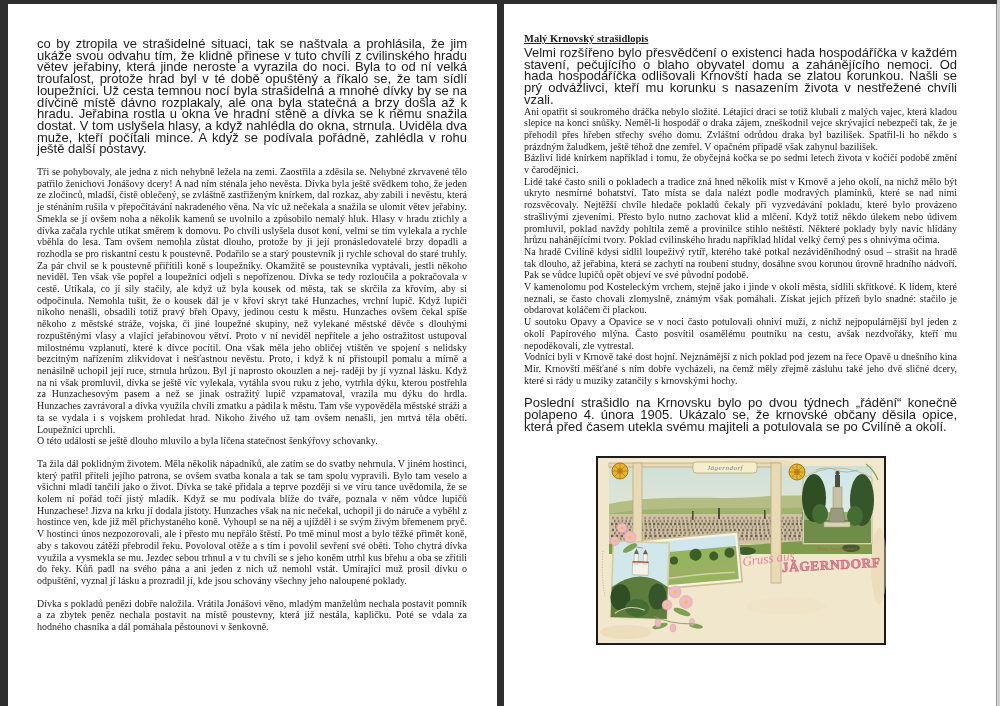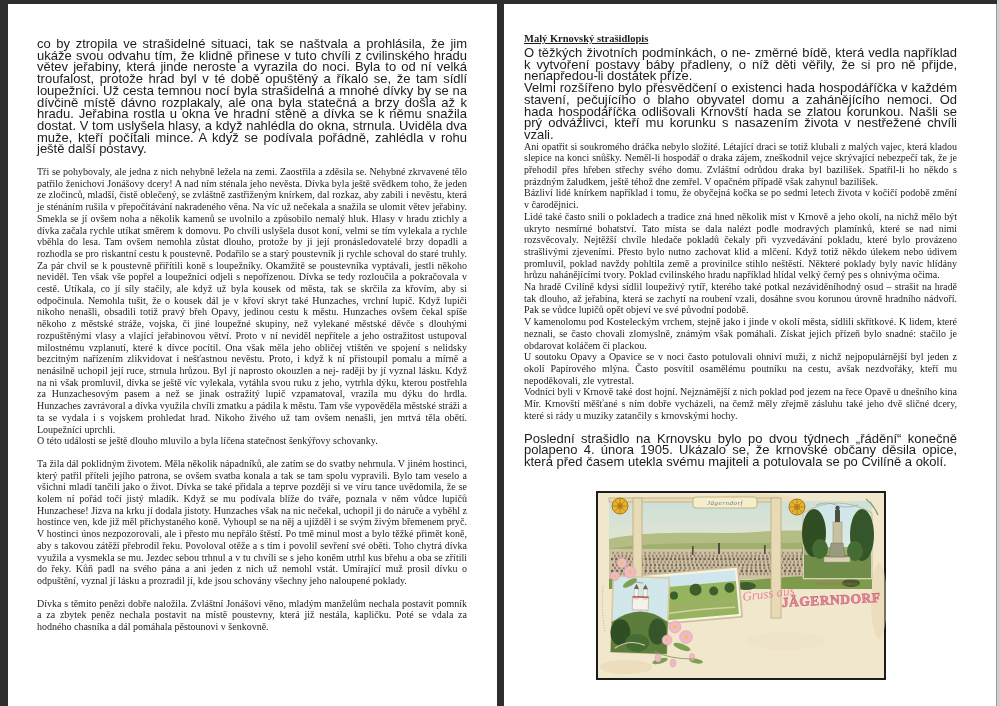--- a/index.html
+++ b/index.html
@@ -21,31 +21,30 @@
 </head>
 <body>
 
 <div id="screen">
 
   <div class="page page-left">
     <p class="sans">co by ztropila ve strašidelné situaci, tak se naštvala a prohlásila, že jim ukáže svou odvahu tím, že klidně přinese v tuto chvíli z cvilinského hradu větev jeřabiny, která jinde neroste a vyrazila do noci. Byla to od ní velká troufalost, protože hrad byl v té době opuštěný a říkalo se, že tam sídlí loupežníci. Už cesta temnou nocí byla strašidelná a mnohé dívky by se na dívčině místě dávno rozplakaly, ale ona byla statečná a brzy došla až k hradu. Jeřabina rostla u okna ve hradní stěně a dívka se k němu snažila dostat. V tom uslyšela hlasy, a když nahlédla do okna, strnula. Uviděla dva muže, kteří počítali mince. A když se podívala pořádně, zahlédla v rohu ještě další postavy.</p>
     <p class="serif gap">Tři se pohybovaly, ale jedna z nich nehybně ležela na zemi. Zaostřila a zděsila se. Nehybné zkrvavené tělo patřilo ženichovi Jonášovy dcery! A nad ním sténala jeho nevěsta. Dívka byla ještě svědkem toho, že jeden ze zločinců, mladší, čistě oblečený, se zvláštně zastřiženým knírkem, dal rozkaz, aby zabili i nevěstu, která je sténáním rušila v přepočítávání nakradeného věna. Na víc už nečekala a snažila se ulomit větev jeřabiny. Smekla se jí ovšem noha a několik kamenů se uvolnilo a způsobilo nemalý hluk. Hlasy v hradu ztichly a dívka začala rychle utíkat směrem k domovu. Po chvíli uslyšela dusot koní, velmi se tím vylekala a rychle vběhla do lesa. Tam ovšem nemohla zůstat dlouho, protože by ji její pronásledovatelé brzy dopadli a rozhodla se pro riskantní cestu k poustevně. Podařilo se a starý poustevník ji rychle schoval do staré truhly. Za pár chvil se k poustevně přiřítili koně s loupežníky. Okamžitě se poustevníka vyptávali, jestli někoho neviděl. Ten však vše popřel a loupežníci odjeli s nepořízenou. Dívka se tedy rozloučila a pokračovala v cestě. Utíkala, co jí síly stačily, ale když už byla kousek od města, tak se skrčila za křovím, aby si odpočinula. Nemohla tušit, že o kousek dál je v křoví skryt také Hunzaches, vrchní lupič. Když lupiči nikoho nenašli, obsadili totiž pravý břeh Opavy, jedinou cestu k městu. Hunzaches ovšem čekal spíše někoho z městské stráže, vojska, či jiné loupežné skupiny, než vylekané městské děvče s dlouhými rozpuštěnými vlasy a vlající jeřabinovou větví. Proto v ní neviděl nepřítele a jeho ostražitost ustupoval milostnému vzplanutí, které k dívce pocítil. Ona však měla jeho obličej vtištěn ve spojení s nelidsky bezcitným nařízením zlikvidovat i nešťastnou nevěstu. Proto, i když k ní přistoupil pomalu a mírně a nenásilně uchopil její ruce, strnula hrůzou. Byl jí naprosto okouzlen a nej- raději by jí vyznal lásku. Když na ni však promluvil, dívka se ještě víc vylekala, vytáhla svou ruku z jeho, vytrhla dýku, kterou postřehla za Hunzachesovým pasem a než se jinak ostražitý lupič vzpamatoval, vrazila mu dýku do hrdla. Hunzaches zavrávoral a dívka využila chvíli zmatku a pádila k městu. Tam vše vypověděla městské stráži a ta se vydala i s vojskem prohledat hrad. Nikoho živého už tam ovšem nenašli, jen mrtvá těla obětí. Loupežníci uprchli.</p>
     <p class="serif">O této události se ještě dlouho mluvilo a byla líčena statečnost šenkýřovy schovanky.</p>
     <p class="serif gap">Ta žila dál poklidným životem. Měla několik nápadníků, ale zatím se do svatby nehrnula. V jiném hostinci, který patřil příteli jejího patrona, se ovšem svatba konala a tak se tam spolu vypravili. Bylo tam veselo a všichni mladí tančili jako o život. Dívka se také přidala a teprve později si ve víru tance uvědomila, že se kolem ní pořád točí jistý mladík. Když se mu podívala blíže do tváře, poznala v něm vůdce lupičů Hunzachese! Jizva na krku jí dodala jistoty. Hunzaches však na nic nečekal, uchopil ji do náruče a vyběhl z hostince ven, kde již měl přichystaného koně. Vyhoupl se na něj a ujížděl i se svým živým břemenem pryč. V hostinci únos nezpozorovali, ale i přesto mu nepřálo štěstí. Po tmě minul most a bylo těžké přimět koně, aby s takovou zátěží přebrodil řeku. Povoloval otěže a s tím i povolil sevření své oběti. Toho chytrá dívka využila a vysmekla se mu. Jezdec sebou trhnul a v tu chvíli se s jeho koněm utrhl kus břehu a oba se zřítili do řeky. Kůň padl na svého pána a ani jeden z nich už nemohl vstát. Umírající muž prosil dívku o odpuštění, vyznal jí lásku a prozradil jí, kde jsou schovány všechny jeho naloupené poklady.</p>
-    <p class="serif gap">Dívka s těmito penězi dobře naložila. Zvláštní Jonášovi věno, mladým manželům nechala postavit pomník a za zbytek peněz nechala postavit na místě poustevny, která již nestála, kapličku.  Poté se vdala za hodného chasníka a dál pomáhala pěstounovi v šenkovně.</p>
+    <p class="serif gap">Dívka s pokladů penězi dobře naložila. Vrátila Jonášovi věno, mladým manželům nechala postavit pomník a za zbytek peněz nechala postavit na místě poustevny, která již nestála, kapličku.  Poté se vdala za hodného chasníka a dál pomáhala pěstounovi v šenkovně.</p>
   </div>
 
   <div class="page page-right">
     <h1 class="doc-heading">Malý Krnovský strašidlopis</h1>
-    <p class="sans">O těžkých životních podmínkách, o ne- změrné bídě, která vedla například k vytvoření postavy báby přadleny, o níž děti věřily, že si pro ně přijde, nenapředou-li dostatek příze.</p>
     <p class="sans">Velmi rozšířeno bylo přesvědčení o existenci hada hospodáříčka v každém stavení, pečujícího o blaho obyvatel domu a zahánějícího nemoci. Od hada hospodáříčka odlišovali Krnovští hada se zlatou korunkou. Našli se prý odvážlivci, kteří mu korunku s nasazením života v nestřežené chvíli vzali.</p>
     <p class="serif">Ani opatřit si soukromého dráčka nebylo složité. Létající draci se totiž klubali z malých vajec, která kladou slepice na konci snůšky. Neměl-li hospodář o draka zájem, zneškodnil vejce skrývající nebezpečí tak, že je přehodil přes hřeben střechy svého domu. Zvláštní odrůdou draka byl bazilišek. Spatřil-li ho někdo s prázdným žaludkem, ještě téhož dne zemřel. V opačném případě však zahynul bazilišek.</p>
     <p class="serif">Bázliví lidé knírkem například i tomu, že obyčejná kočka se po sedmi letech života v kočičí podobě změní v čarodějnici.</p>
     <p class="serif">Lidé také často snili o pokladech a tradice zná hned několik míst v Krnově a jeho okolí, na nichž mělo být ukryto nesmírné bohatství. Tato místa se dala nalézt podle modravých plamínků, které se nad nimi rozsvěcovaly. Nejtěžší chvíle hledače pokladů čekaly při vyzvedávání pokladu, které bylo provázeno strašlivými zjeveními. Přesto bylo nutno zachovat klid a mlčení. Když totiž někdo úlekem nebo údivem promluvil, poklad navždy pohltila země a provinilce stihlo neštěstí. Některé poklady byly navíc hlídány hrůzu nahánějícími tvory. Poklad cvilinského hradu například hlídal velký černý pes s ohnivýma očima.</p>
-    <p class="serif">Na hradě Cvilíně kdysi sídlil loupeživý rytíř, kterého také potkal nezáviděníhodný osud – strašit na hradě tak dlouho, až jeřabina, která se zachytí na roubení vzali, dosáhne svou korunou úrovně hradního nádvoří. Pak se vůdce lupičů opět objeví ve své původní podobě.</p>
+    <p class="serif">Na hradě Cvilíně kdysi sídlil loupeživý rytíř, kterého také potkal nezáviděníhodný osud – strašit na hradě tak dlouho, až jeřabina, která se zachytí na roubení studny, dosáhne svou korunou úrovně hradního nádvoří. Pak se vůdce lupičů opět objeví ve své původní podobě.</p>
     <p class="serif">V kamenolomu pod Kosteleckým vrchem, stejně jako i jinde v okolí města, sídlili skřítkové. K lidem, které neznali, se často chovali zlomyslně, známým však pomáhali. Získat jejich přízeň bylo snadné: stačilo je obdarovat koláčem či plackou.</p>
     <p class="serif">U soutoku Opavy a Opavice se v noci často potulovali ohniví muži, z nichž nejpopulárnější byl jeden z okolí Papírového mlýna. Často posvítil osamělému poutníku na cestu, avšak nezdvořáky, kteří mu nepoděkovali, zle vytrestal.</p>
     <p class="serif">Vodníci byli v Krnově také dost hojní. Nejznámější z nich poklad pod jezem na řece Opavě u dnešního kina Mír. Krnovští měšťané s ním dobře vycházeli, na čemž měly zřejmě zásluhu také jeho  dvě  sličné dcery, které si rády u muziky zatančily s krnovskými hochy.</p>
     <p class="sans gap">Poslední strašidlo na Krnovsku bylo po dvou týdnech „řádění“ konečně polapeno 4. února 1905. Ukázalo se, že krnovské občany děsila opice, která před časem utekla svému majiteli a potulovala se po Cvilíně a okolí.</p>
 
     <div class="postcard-wrap">
       <svg width="290" height="189" viewBox="0 0 290 189">
         <defs>
           <linearGradient id="skyGrad" x1="0" y1="0" x2="0" y2="1">
             <stop offset="0" stop-color="#cfe0d8"></stop>

